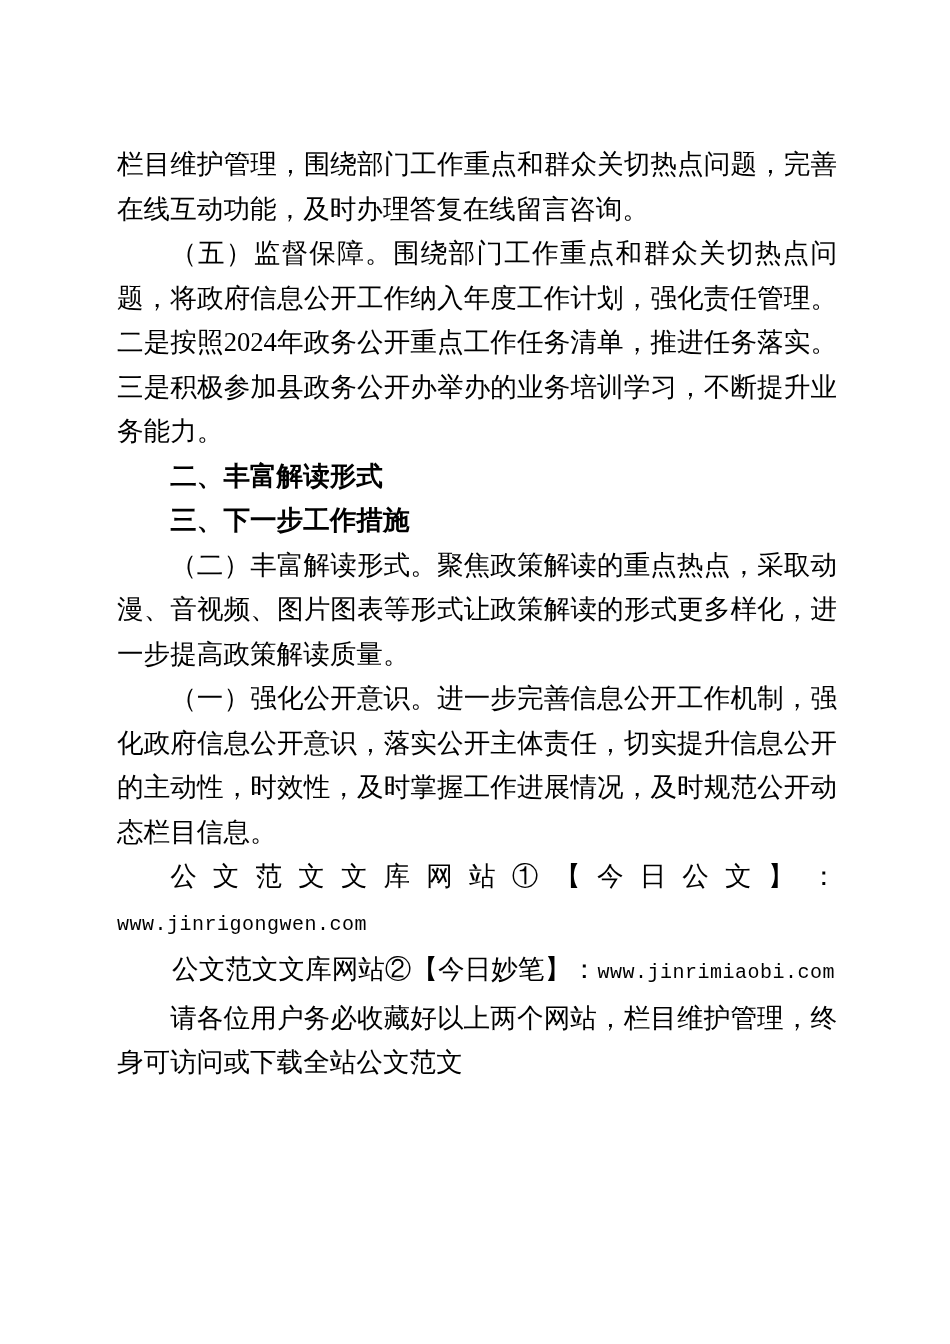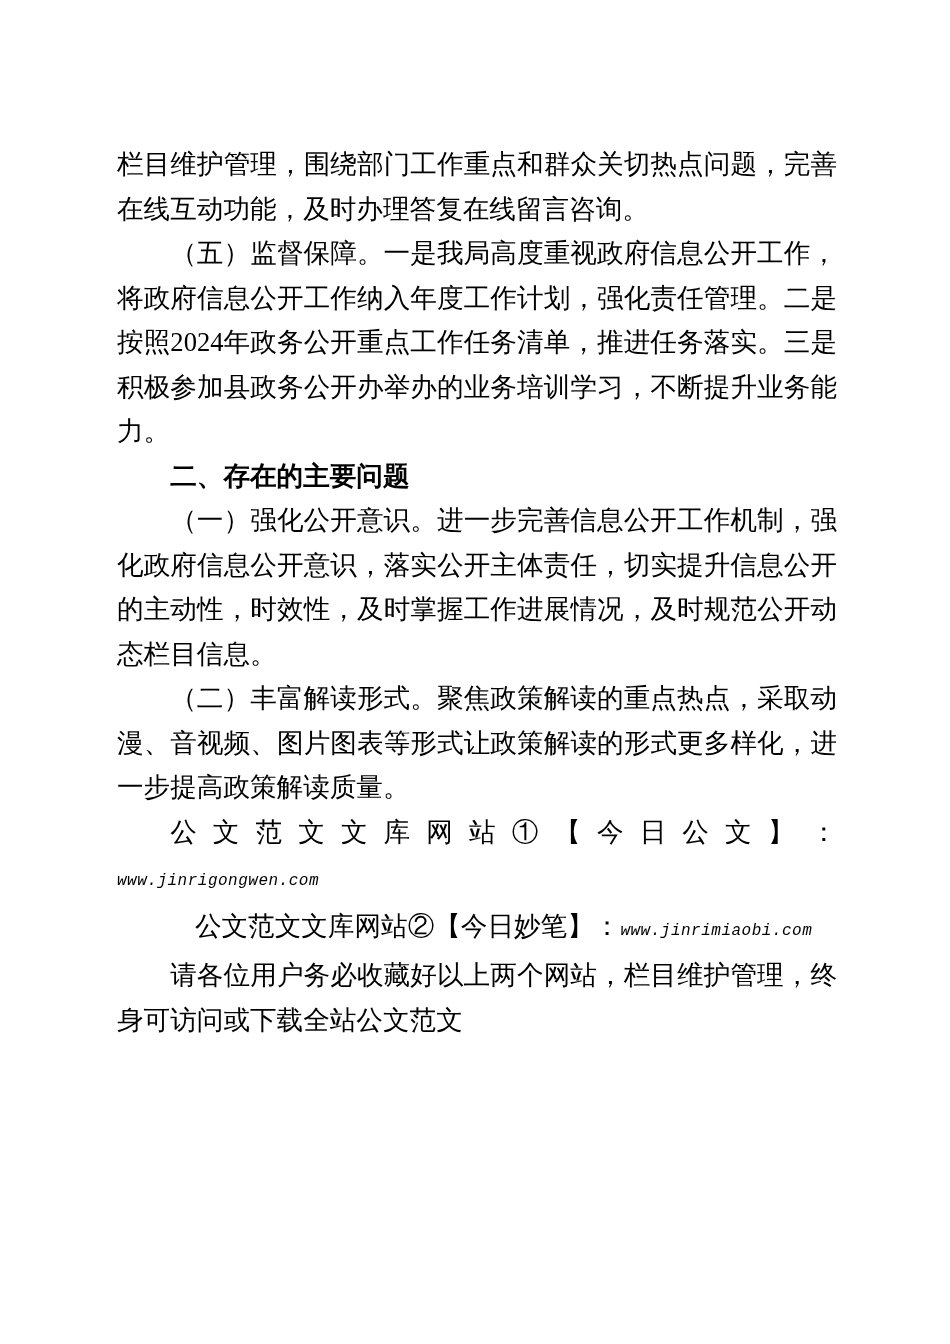--- a/index.html
+++ b/index.html
@@ -40,51 +40,51 @@
     font-weight: normal;
   }
   
   .stretch {
     text-indent: 2em;
     text-align: justify;
     text-align-last: justify;
   }
   .url {
     font-family: "Liberation Mono", "DejaVu Sans Mono", monospace;
-    font-size: 16px;
+    font-size: 20px;
     letter-spacing: 0.5px;
     white-space: nowrap;
-    font-style: italic;
   }
   .url-line {
     text-align: left;
   }
   .oneline {
     text-indent: 2em;
     text-align: center;
     white-space: nowrap;
   }
 </style>
 </head>
 <body>
 
 <div class="page">
   <div class="doc">
 
     <p class="para">栏目维护管理，围绕部门工作重点和群众关切热点问题，完善在线互动功能，及时办理答复在线留言咨询。</p>
 
-    <p class="para indent"><span class="lead">（五）监督保障。</span><span>一是我局高度重视政府信息公开工作，将政府信息公开工作纳入年度工作计划，强化责任管理。二是按照2024年政务公开重点工作任务清单，推进任务落实。三是积极参加县政务公开办举办的业务培训学习，不断提升业务能力。</span></p>
+    <p class="para indent"><span class="lead">（五）监督保障。</span><span>围绕部门工作重点和群众关切热点问题，将政府信息公开工作纳入年度工作计划，强化责任管理。二是按照2024年政务公开重点工作任务清单，推进任务落实。三是积极参加县政务公开办举办的业务培训学习，不断提升业务能力。</span></p>
 
-    <p class="heading">二、存在的主要问题</p>
+    <p class="heading">二、丰富解读形式</p>
 
 
+    <p class="heading">三、下一步工作措施</p>
+
+    <p class="para indent"><span class="lead">（二）丰富解读形式。</span><span>聚焦政策解读的重点热点，采取动漫、音视频、图片图表等形式让政策解读的形式更多样化，进一步提高政策解读质量。</span></p>
 
     <p class="para indent"><span class="lead">（一）强化公开意识。</span><span>进一步完善信息公开工作机制，强化政府信息公开意识，落实公开主体责任，切实提升信息公开的主动性，时效性，及时掌握工作进展情况，及时规范公开动态栏目信息。</span></p>
-
-    <p class="para indent"><span class="lead">（二）丰富解读形式。</span><span>聚焦政策解读的重点热点，采取动漫、音视频、图片图表等形式让政策解读的形式更多样化，进一步提高政策解读质量。</span></p>
 
     <p class="stretch">公文范文文库网站①【今日公文】：</p>
     <p class="url-line"><span class="url">www.jinrigongwen.com</span></p>
 
     <p class="oneline"><span>公文范文文库网站②【今日妙笔】：</span><span class="url">www.jinrimiaobi.com</span></p>
 
     <p class="para indent">请各位用户务必收藏好以上两个网站，栏目维护管理，终身可访问或下载全站公文范文</p>
 
   </div>
 </div>

